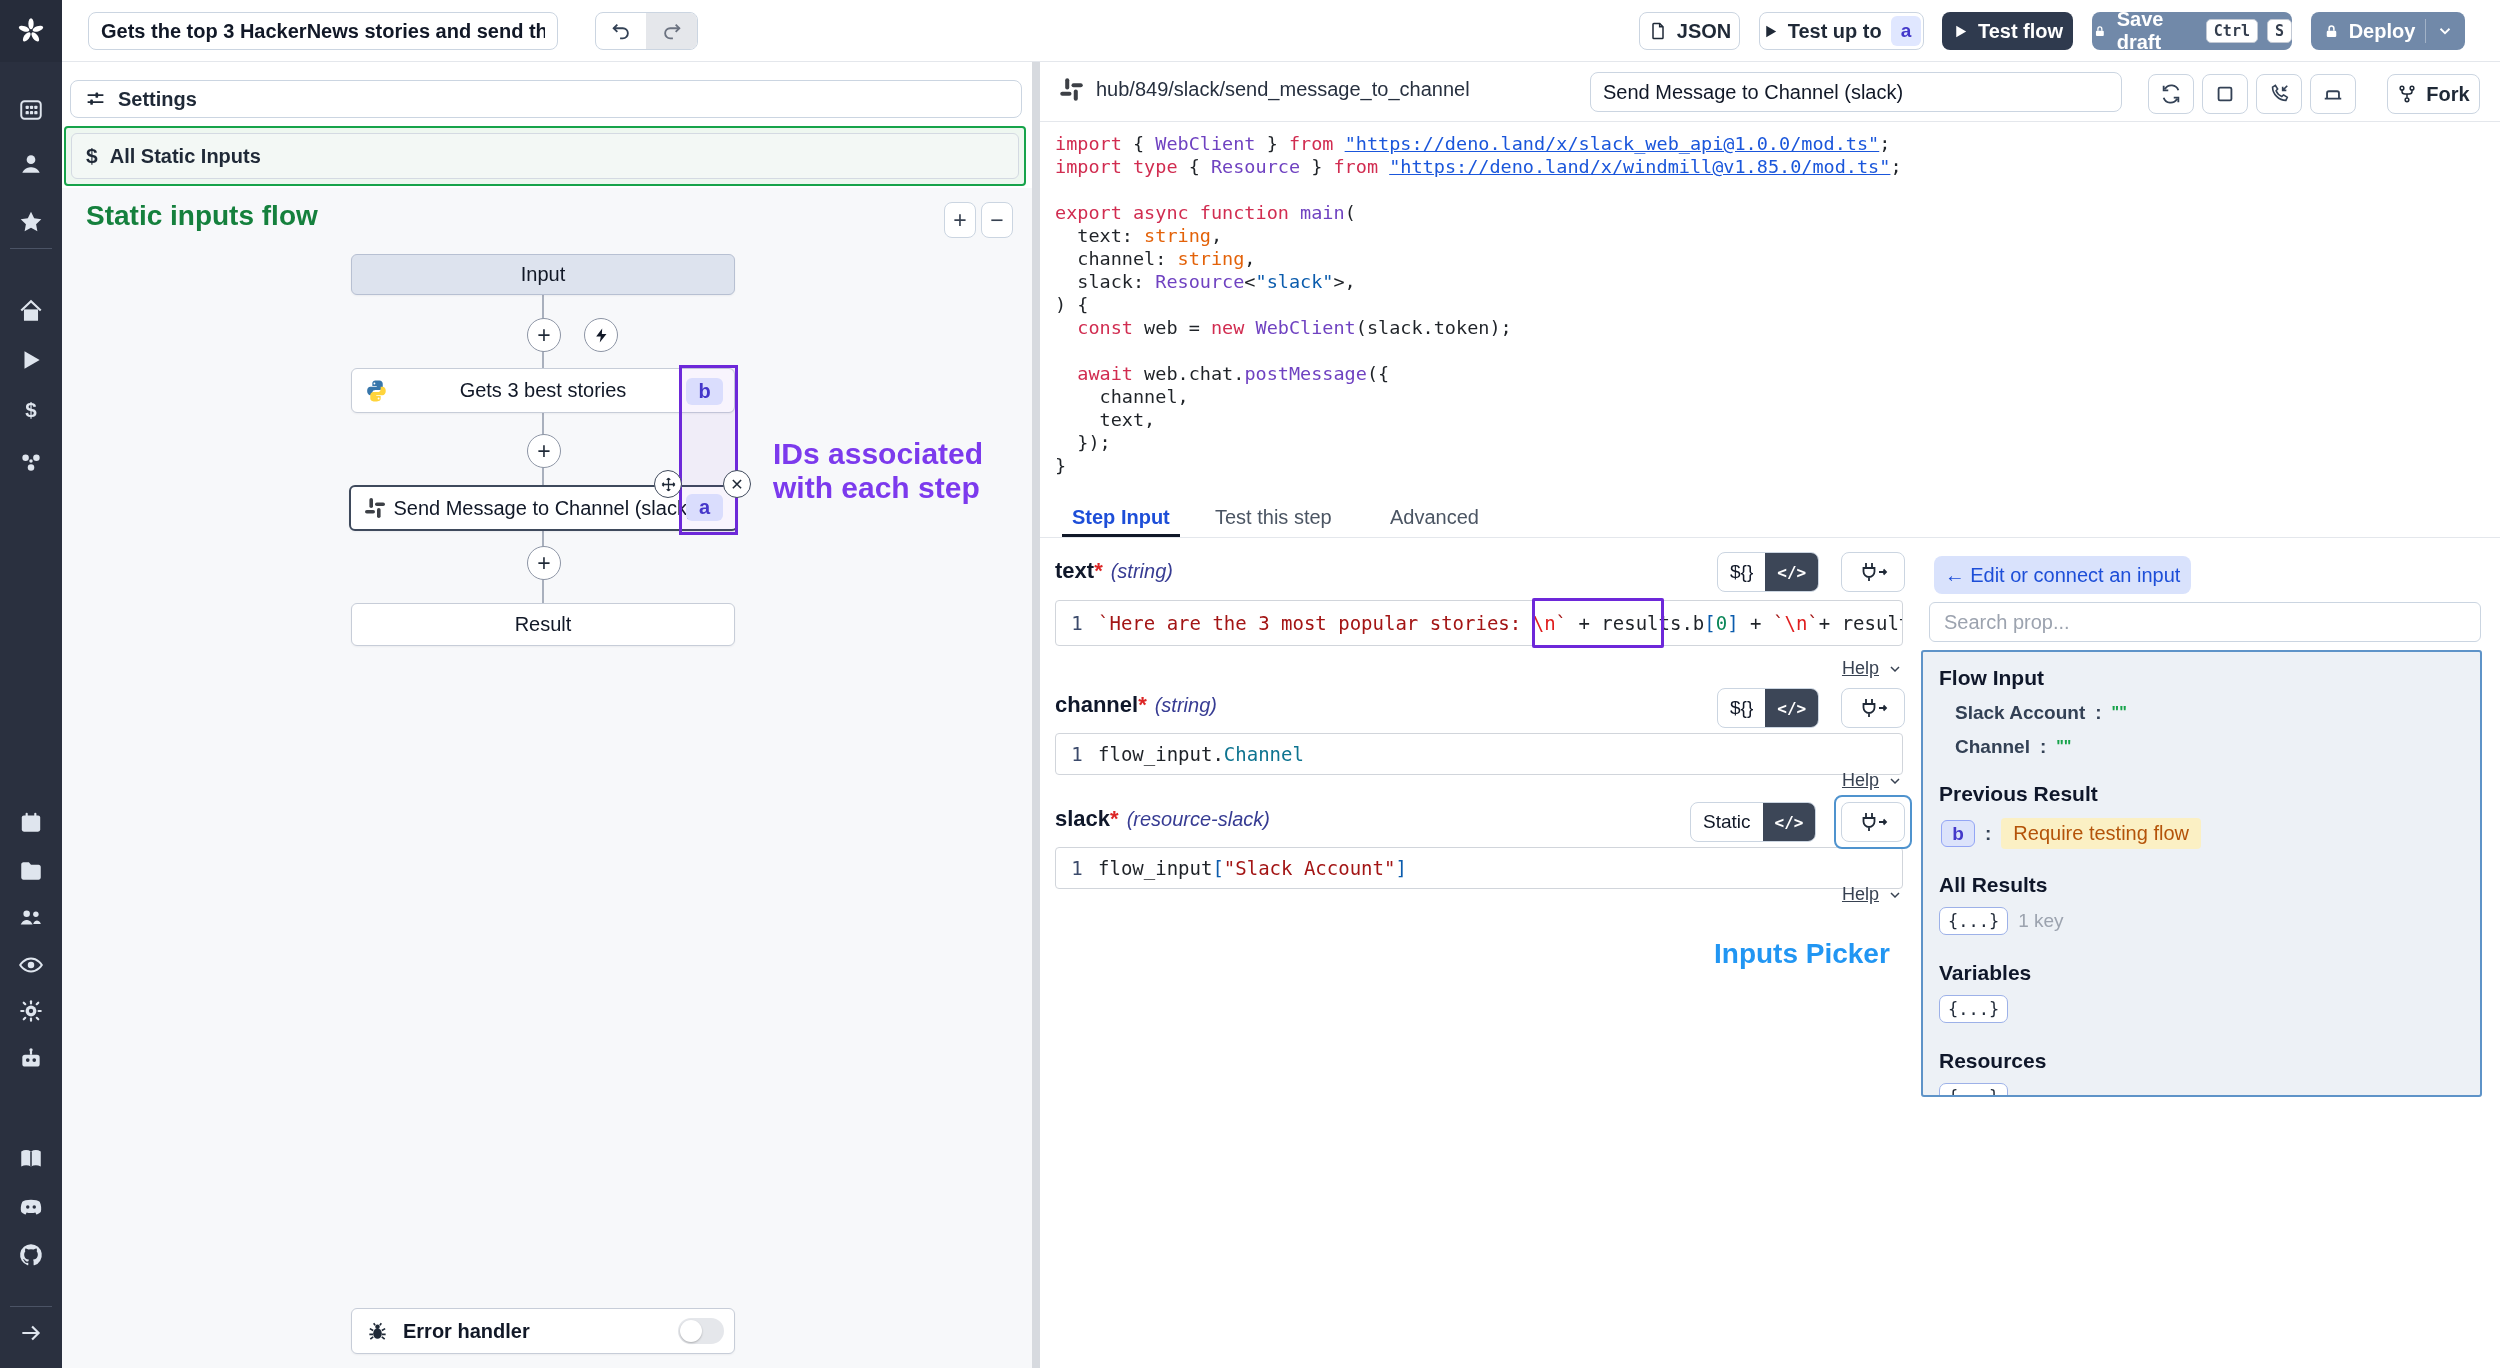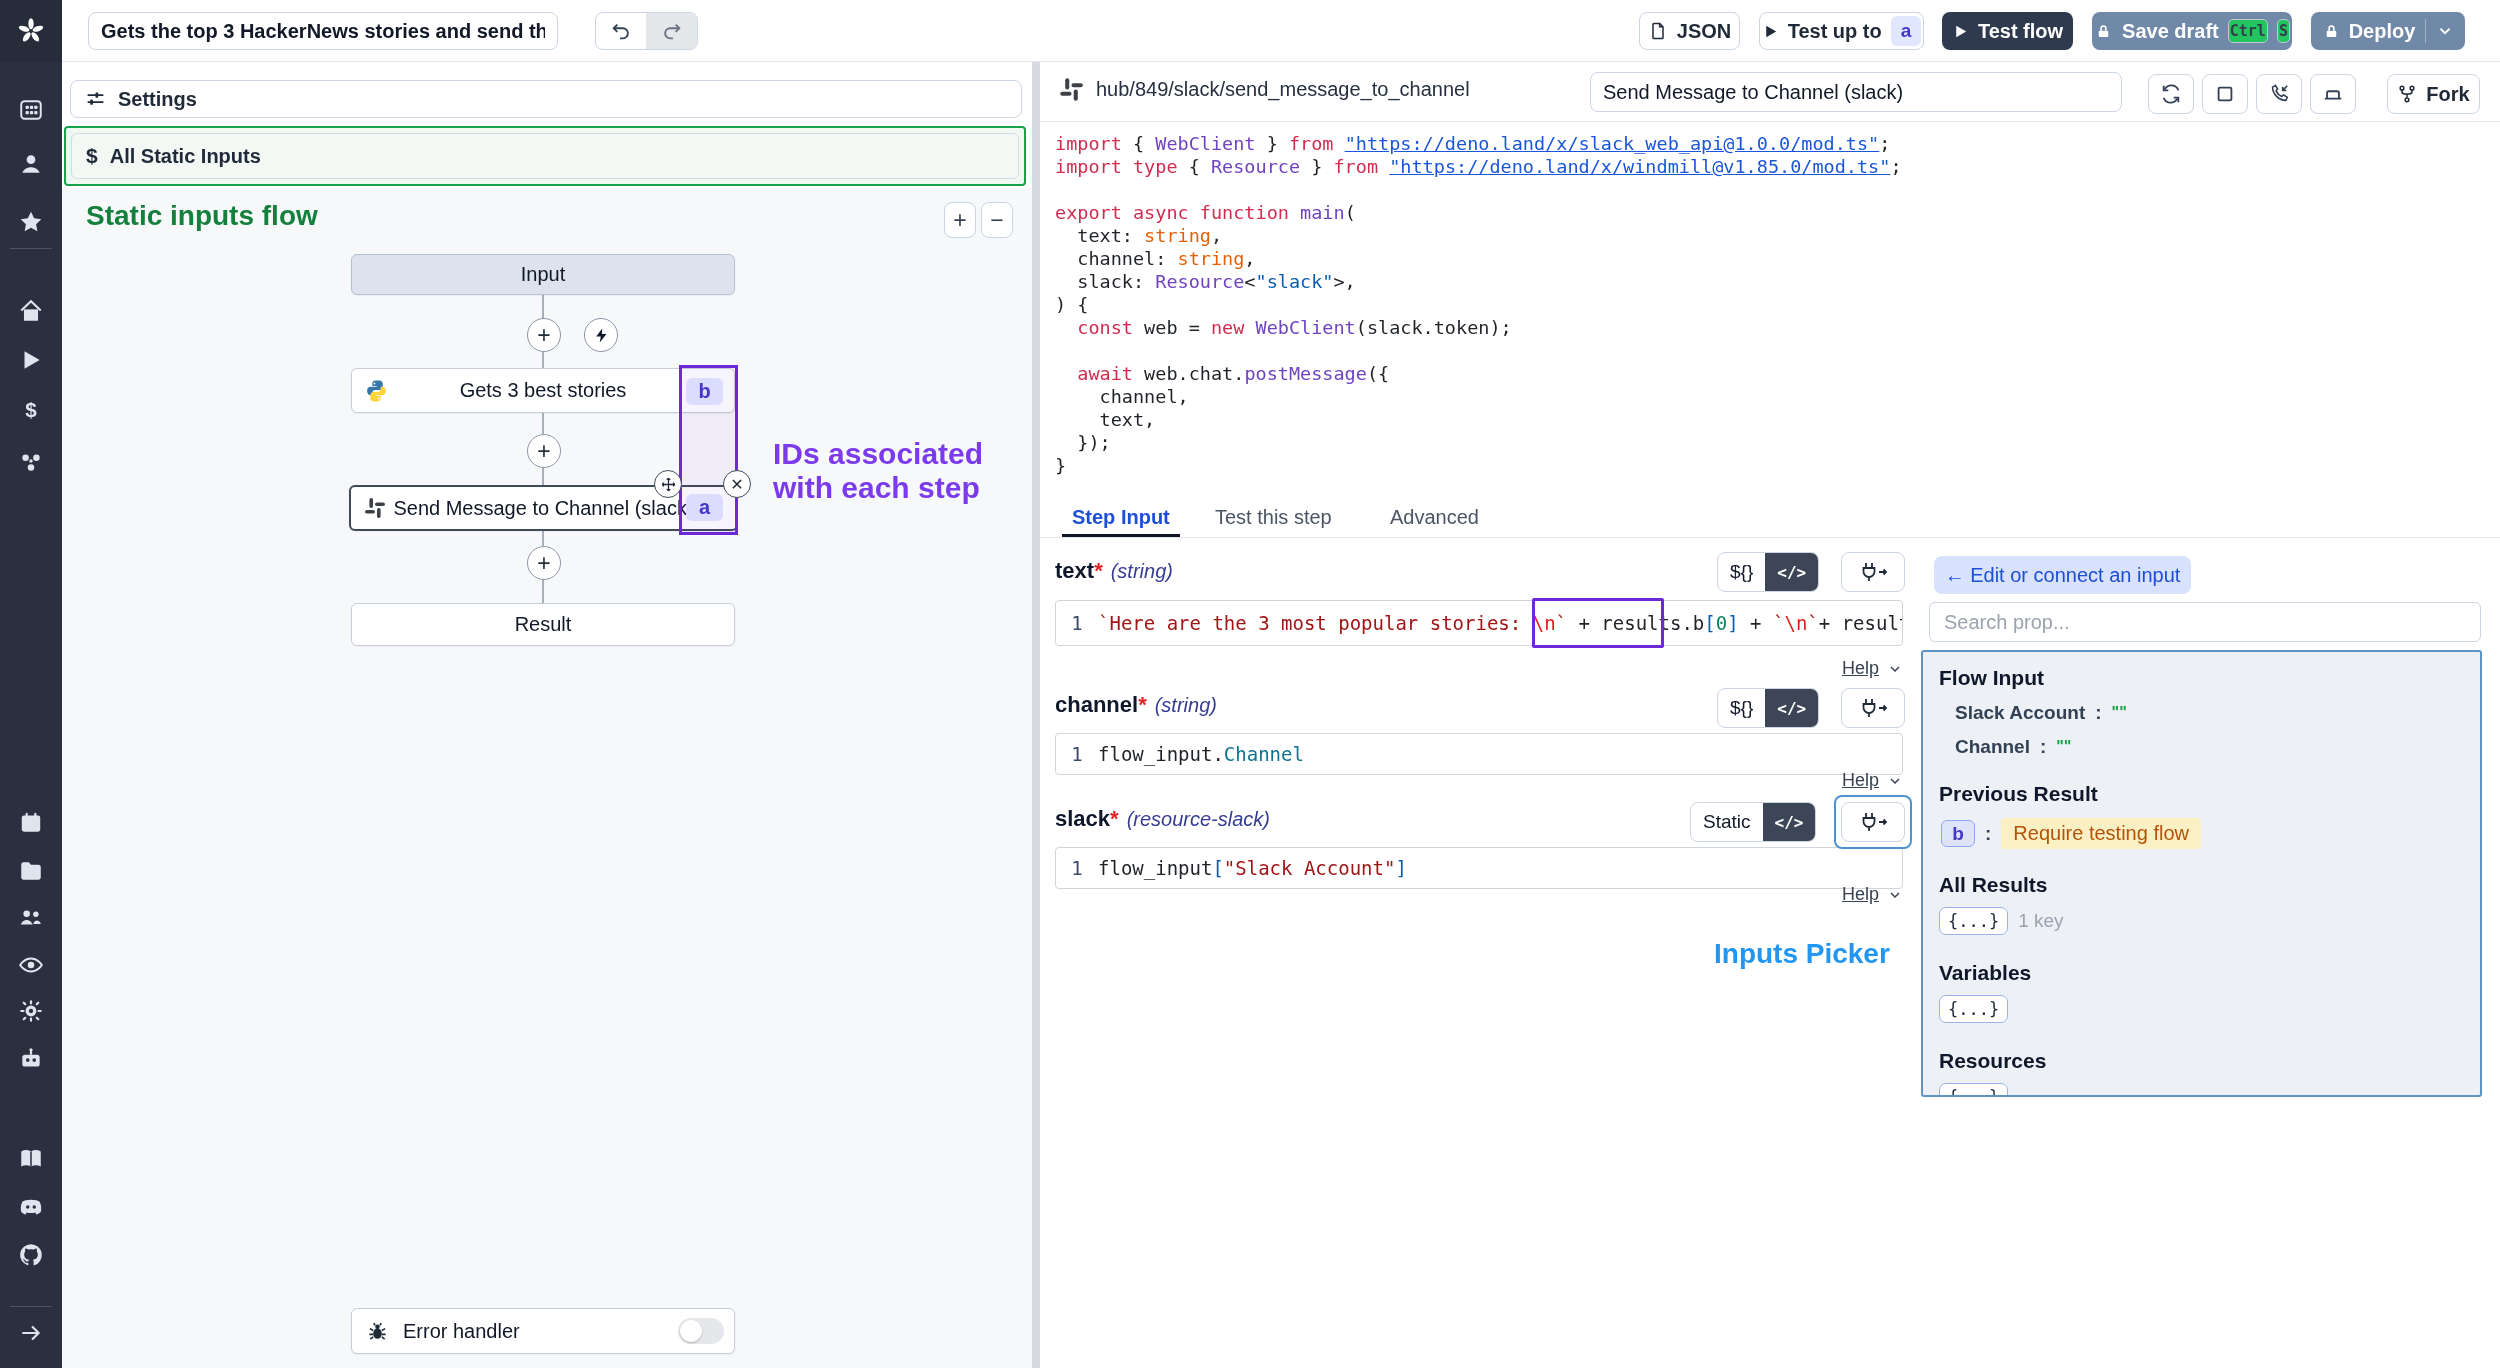--- a/index.html
+++ b/index.html
@@ -14,21 +14,21 @@
   .sbtn{position:absolute;left:0;width:62px;height:44px;display:flex;align-items:center;justify-content:center;cursor:pointer}
   .sdiv{position:absolute;left:10px;width:42px;height:1px;background:#4b5365}
 
   
   .topbar{position:absolute;left:62px;top:0;width:2438px;height:62px;background:#fff;border-bottom:1px solid #e4e7ec;z-index:20}
   .tb-input{position:absolute;height:38px;border:1px solid #cbd5e1;border-radius:8px;background:#fff;font-family:"Liberation Sans",sans-serif;font-weight:700;font-size:20px;color:#111827;padding:0 12px;outline:none}
   .btn{position:absolute;height:38px;display:flex;align-items:center;justify-content:center;gap:9px;border-radius:8px;font-size:20px;cursor:pointer}
   .btn.light{background:#fff;border:1px solid #cbd5e1;color:#1f2937;font-weight:600}
   .btn.dark{background:#2f3a4e;color:#fff;font-weight:700}
   .btn.blue{background:#7189a9;color:#fff;font-weight:700}
-  .kbd{background:#22c55e;border:1px solid #c2c9d4;border-radius:5px;color:#333d4d;font-family:"DejaVu Sans Mono",monospace;font-size:15px;padding:2px 1px;font-weight:600}
+  .kbd{background:#ffffff;border:1px solid #c2c9d4;border-radius:5px;color:#333d4d;font-family:"DejaVu Sans Mono",monospace;font-size:15px;padding:2px 7px;font-weight:600}
   .badge-id{background:#e0e7ff;color:#4338ca;font-weight:700;font-size:19px;border-radius:6px;padding:4px 10px}
   .grp{position:absolute;height:38px;display:flex;border:1px solid #cbd5e1;border-radius:8px;overflow:hidden}
   .seg{display:flex;align-items:center;justify-content:center;gap:8px;font-size:20px;color:#1f2937}
 
   
   .flow-bg{position:absolute;left:62px;top:62px;width:970px;height:1306px;background:#f7f8fa}
   .flow-head{position:absolute;left:62px;top:62px;width:970px;height:126px;background:#fff}
   .divider-col{position:absolute;left:1032px;top:62px;width:8px;height:1306px;background:#d7dadf}
   .boxbar{position:absolute;background:#fff;border:1px solid #cbd5e1;border-radius:8px;display:flex;align-items:center;gap:12px;padding:0 14px;font-size:20px;font-weight:700;color:#1f2937}
   .green-outline{position:absolute;border:2.5px solid #16a34a;border-radius:4px;background:#eef7f0}
@@ -403,21 +403,21 @@
   </div>
 
 <div class="fnode" style="left:351px;top:1308px;width:384px;height:46px;justify-content:flex-start;padding-left:14px;gap:14px">
   <svg width="23" height="23" viewBox="0 0 24 24">
       <ellipse cx="12" cy="14" rx="4.5" ry="5.5" fill="#1f2937"></ellipse>
       <circle cx="12" cy="7" r="2.4" fill="#1f2937"></circle>
       <g stroke="#1f2937" stroke-width="1.7">
         <path d="M7.5 11 4 9M7.5 15H3.5M7.5 17.5 4.5 20M16.5 11 20 9M16.5 15h4M16.5 17.5 19.5 20M9.5 5.5 8 3.5M14.5 5.5 16 3.5"></path>
       </g>
     </svg>
-  <span style="font-weight:400">Error handler</span>
+  <span style="font-weight:700">Error handler</span>
   <span class="toggle" style="margin-left:auto;margin-right:10px">
       <span class="knob"></span>
     </span>
 </div>
 
 <div class="ed-head"></div>
 <span class="abs" style="left:1058px;top:76px">
     <svg width="27" height="27" viewBox="0 0 24 24">
       <g fill="#3d4046">
         <rect x="6.4" y="2" width="3.6" height="10" rx="1.8"></rect>

